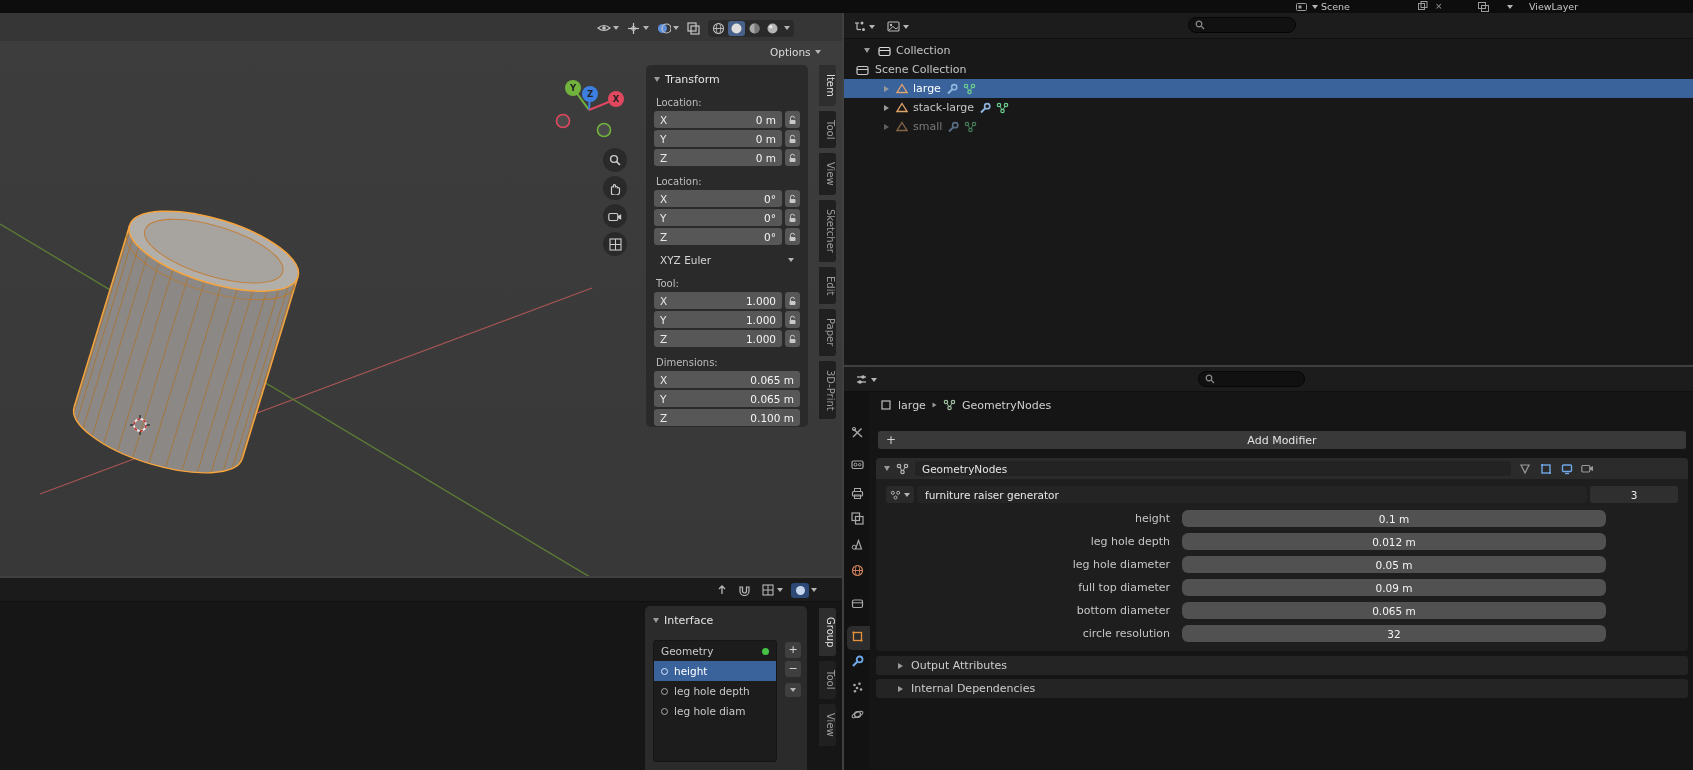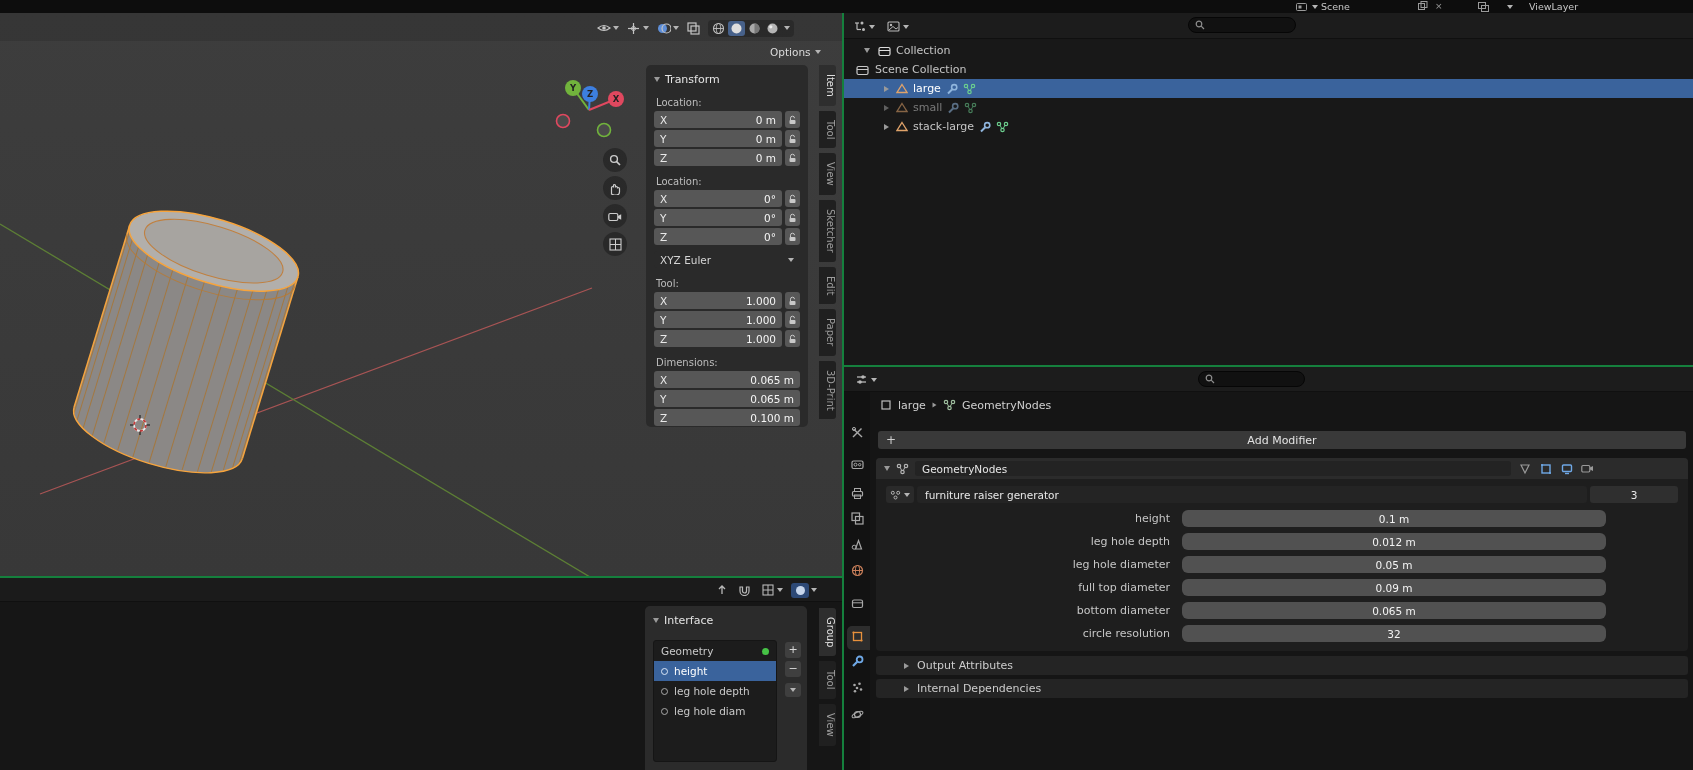--- a/index.html
+++ b/index.html
@@ -1,17 +1,17 @@
 <!DOCTYPE html>
 <html><head>
 <meta charset="utf-8">
 <style>
   *{margin:0;padding:0;box-sizing:border-box;font-family:"DejaVu Sans",sans-serif;}
   html,body{width:1693px;height:770px;background:#0a0a0a;overflow:hidden;}
-  #root{position:relative;width:1693px;height:770px;background:#15803d;color:#d6d6d6;}
+  #root{position:relative;width:1693px;height:770px;background:#404040;color:#d6d6d6;}
   .flex{display:flex;align-items:center;}
   .caret{width:0;height:0;border-left:3.5px solid transparent;border-right:3.5px solid transparent;border-top:4px solid #b5b5b5;display:inline-block;}
   .tri-r{width:0;height:0;border-top:3.5px solid transparent;border-bottom:3.5px solid transparent;border-left:5px solid #9a9a9a;display:inline-block;}
   .tri-d{width:0;height:0;border-left:3.5px solid transparent;border-right:3.5px solid transparent;border-top:5px solid #9a9a9a;display:inline-block;}
 
   
   #topbar{position:absolute;left:0;top:0;width:1693px;height:13px;background:#0d0d0d;font-size:9.5px;color:#c8c8c8;}
   .tb-group{position:absolute;top:0;height:13px;display:flex;align-items:center;gap:3px;}
   .tb-x{color:#9a9a9a;font-size:9px;line-height:9px;}
 
@@ -81,21 +81,21 @@
   #mod-name{flex:1;max-width:596px;height:15px;background:#232323;border-radius:3px;display:flex;align-items:center;padding:0 7px;font-size:10.5px;color:#e6e6e6;}
   .mod-tog{width:15px;height:15px;display:flex;align-items:center;justify-content:center;}
   #mod-body{padding:7px 10px 9px;}
   .ng-row{display:flex;align-items:center;gap:3px;height:17px;}
   .ng-browse{width:28px;height:17px;background:#2a2a2a;border-radius:3px;display:flex;align-items:center;justify-content:center;gap:3px;}
   .ng-name{flex:1;height:17px;background:#242424;border-radius:3px;display:flex;align-items:center;padding:0 8px;font-size:10.5px;color:#e8e8e8;}
   .ng-users{width:88px;height:17px;background:#2f2f2f;border-radius:3px;display:flex;align-items:center;justify-content:center;font-size:10.5px;color:#e8e8e8;}
   .pr-row{display:flex;align-items:center;height:17px;margin-bottom:6px;}
   .pr-label{width:296px;text-align:right;padding-right:12px;font-size:11px;color:#c6c6c6;white-space:nowrap;}
   .pr-field{width:424px;height:17px;background:#515151;border-radius:6px;display:flex;align-items:center;justify-content:center;font-size:10.5px;color:#f4f4f4;}
-  .sect{position:absolute;left:32px;width:812px;height:19px;background:#242424;border-radius:3px;display:flex;align-items:center;gap:8px;padding-left:28px;font-size:11px;color:#cdcdcd;}
+  .sect{position:absolute;left:32px;width:812px;height:19px;background:#242424;border-radius:3px;display:flex;align-items:center;gap:8px;padding-left:22px;font-size:11px;color:#cdcdcd;}
 </style>
 </head>
 <body>
 
 <div id="root">
 
   <div id="topbar">
     <div class="tb-group" style="left:1294px;">
       <span class="hic">
         <svg width="11" height="10">
@@ -589,20 +589,45 @@
               <circle cx="3" cy="3" r="1.7" fill="none" stroke="#6ccf8f" stroke-width="1.2"></circle>
               <circle cx="10" cy="3" r="1.7" fill="none" stroke="#6ccf8f" stroke-width="1.2"></circle>
               <circle cx="6.5" cy="9" r="1.7" fill="none" stroke="#6ccf8f" stroke-width="1.2"></circle>
               <line x1="4" y1="4.2" x2="5.8" y2="7.6" stroke="#6ccf8f"></line>
               <line x1="9" y1="4.2" x2="7.2" y2="7.6" stroke="#6ccf8f"></line>
             </svg>
         </span>
       </div>
       <div class="o-row">
         <span class="sp" style="width:40px;"></span>
+        <span class="tri-r"></span>
+        <span class="sp" style="width:7px;"></span>
+        <svg width="12" height="11">
+            <path d="M6 1.5 L11 9.5 H1 Z" fill="none" stroke="#e0a36a" stroke-width="1.3"></path>
+          </svg>
+        <span class="sp" style="width:5px;"></span>
+        <span>stack-large</span>
+        <span class="badge">
+          <svg width="12" height="12">
+              <path d="M2 10.5 L6 6.5" stroke="#8fb5dd" stroke-width="2"></path>
+              <circle cx="8.2" cy="4.2" r="2.6" fill="none" stroke="#8fb5dd" stroke-width="1.6"></circle>
+            </svg>
+        </span>
+        <span class="badge">
+          <svg width="13" height="12">
+              <circle cx="3" cy="3" r="1.7" fill="none" stroke="#6ccf8f" stroke-width="1.2"></circle>
+              <circle cx="10" cy="3" r="1.7" fill="none" stroke="#6ccf8f" stroke-width="1.2"></circle>
+              <circle cx="6.5" cy="9" r="1.7" fill="none" stroke="#6ccf8f" stroke-width="1.2"></circle>
+              <line x1="4" y1="4.2" x2="5.8" y2="7.6" stroke="#6ccf8f"></line>
+              <line x1="9" y1="4.2" x2="7.2" y2="7.6" stroke="#6ccf8f"></line>
+            </svg>
+        </span>
+      </div>
+      <div class="o-row">
+        <span class="sp" style="width:40px;"></span>
         <span class="dimmed flex" style="gap:0;">
           <span class="tri-r"></span>
           <span class="sp" style="width:7px;"></span>
           <svg width="12" height="11">
               <path d="M6 1.5 L11 9.5 H1 Z" fill="none" stroke="#e0a36a" stroke-width="1.3"></path>
             </svg>
           <span class="sp" style="width:5px;"></span>
           <span>small</span>
           <span class="badge">
             <svg width="12" height="12">
@@ -614,45 +639,20 @@
             <svg width="13" height="12">
                 <circle cx="3" cy="3" r="1.7" fill="none" stroke="#6ccf8f" stroke-width="1.2"></circle>
                 <circle cx="10" cy="3" r="1.7" fill="none" stroke="#6ccf8f" stroke-width="1.2"></circle>
                 <circle cx="6.5" cy="9" r="1.7" fill="none" stroke="#6ccf8f" stroke-width="1.2"></circle>
                 <line x1="4" y1="4.2" x2="5.8" y2="7.6" stroke="#6ccf8f"></line>
                 <line x1="9" y1="4.2" x2="7.2" y2="7.6" stroke="#6ccf8f"></line>
               </svg>
           </span>
         </span>
       </div>
-      <div class="o-row">
-        <span class="sp" style="width:40px;"></span>
-        <span class="tri-r"></span>
-        <span class="sp" style="width:7px;"></span>
-        <svg width="12" height="11">
-            <path d="M6 1.5 L11 9.5 H1 Z" fill="none" stroke="#e0a36a" stroke-width="1.3"></path>
-          </svg>
-        <span class="sp" style="width:5px;"></span>
-        <span>stack-large</span>
-        <span class="badge">
-          <svg width="12" height="12">
-              <path d="M2 10.5 L6 6.5" stroke="#8fb5dd" stroke-width="2"></path>
-              <circle cx="8.2" cy="4.2" r="2.6" fill="none" stroke="#8fb5dd" stroke-width="1.6"></circle>
-            </svg>
-        </span>
-        <span class="badge">
-          <svg width="13" height="12">
-              <circle cx="3" cy="3" r="1.7" fill="none" stroke="#6ccf8f" stroke-width="1.2"></circle>
-              <circle cx="10" cy="3" r="1.7" fill="none" stroke="#6ccf8f" stroke-width="1.2"></circle>
-              <circle cx="6.5" cy="9" r="1.7" fill="none" stroke="#6ccf8f" stroke-width="1.2"></circle>
-              <line x1="4" y1="4.2" x2="5.8" y2="7.6" stroke="#6ccf8f"></line>
-              <line x1="9" y1="4.2" x2="7.2" y2="7.6" stroke="#6ccf8f"></line>
-            </svg>
-        </span>
-      </div>
     </div>
   </div>
 
   <div id="props">
     <div id="pr-header">
       <span class="hgrp" style="position:absolute;left:10px;top:5px;">
         <span class="hic">
           <svg width="13" height="13">
               <line x1="2" y1="4" x2="11" y2="4" stroke="#b9b9b9" stroke-width="1.3"></line>
               <circle cx="8" cy="4" r="1.8" fill="#b9b9b9"></circle>

